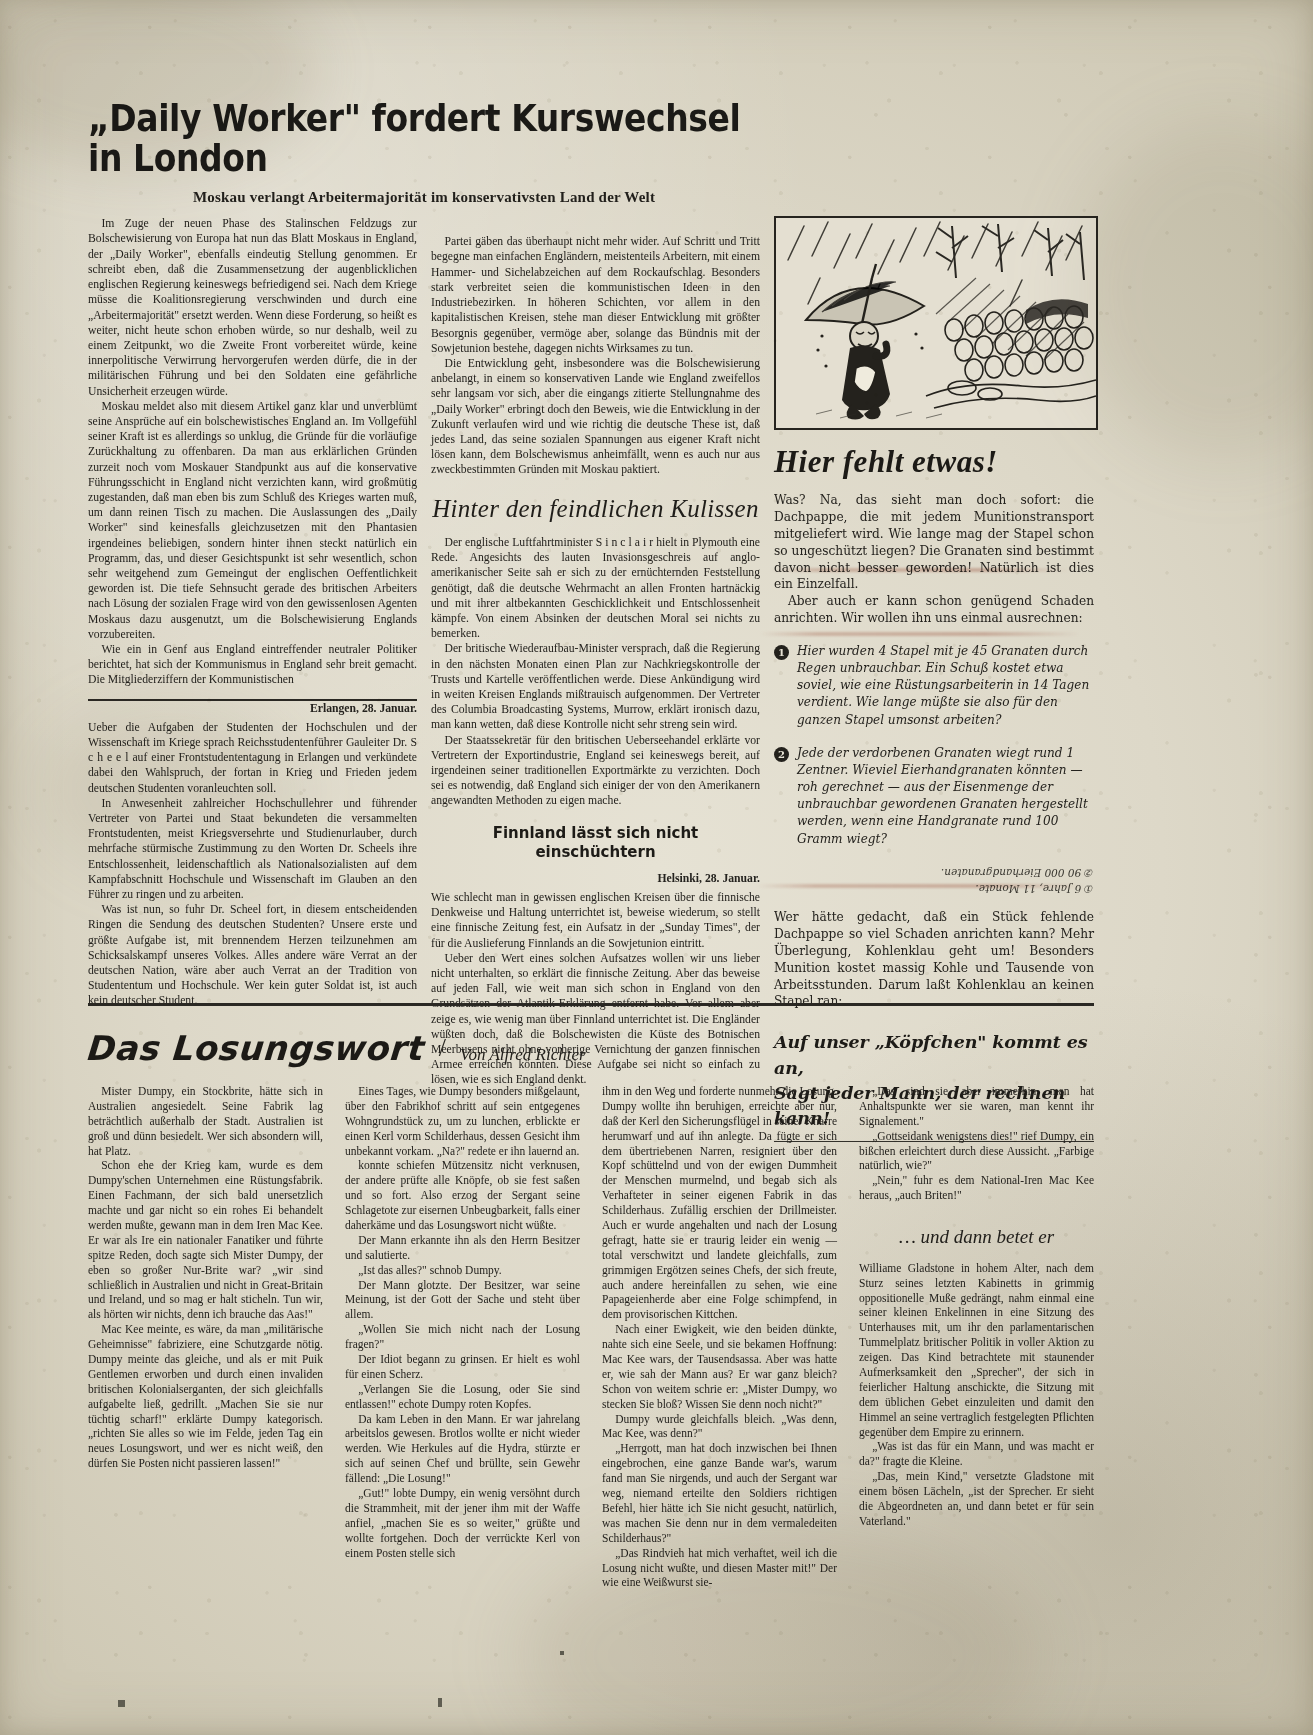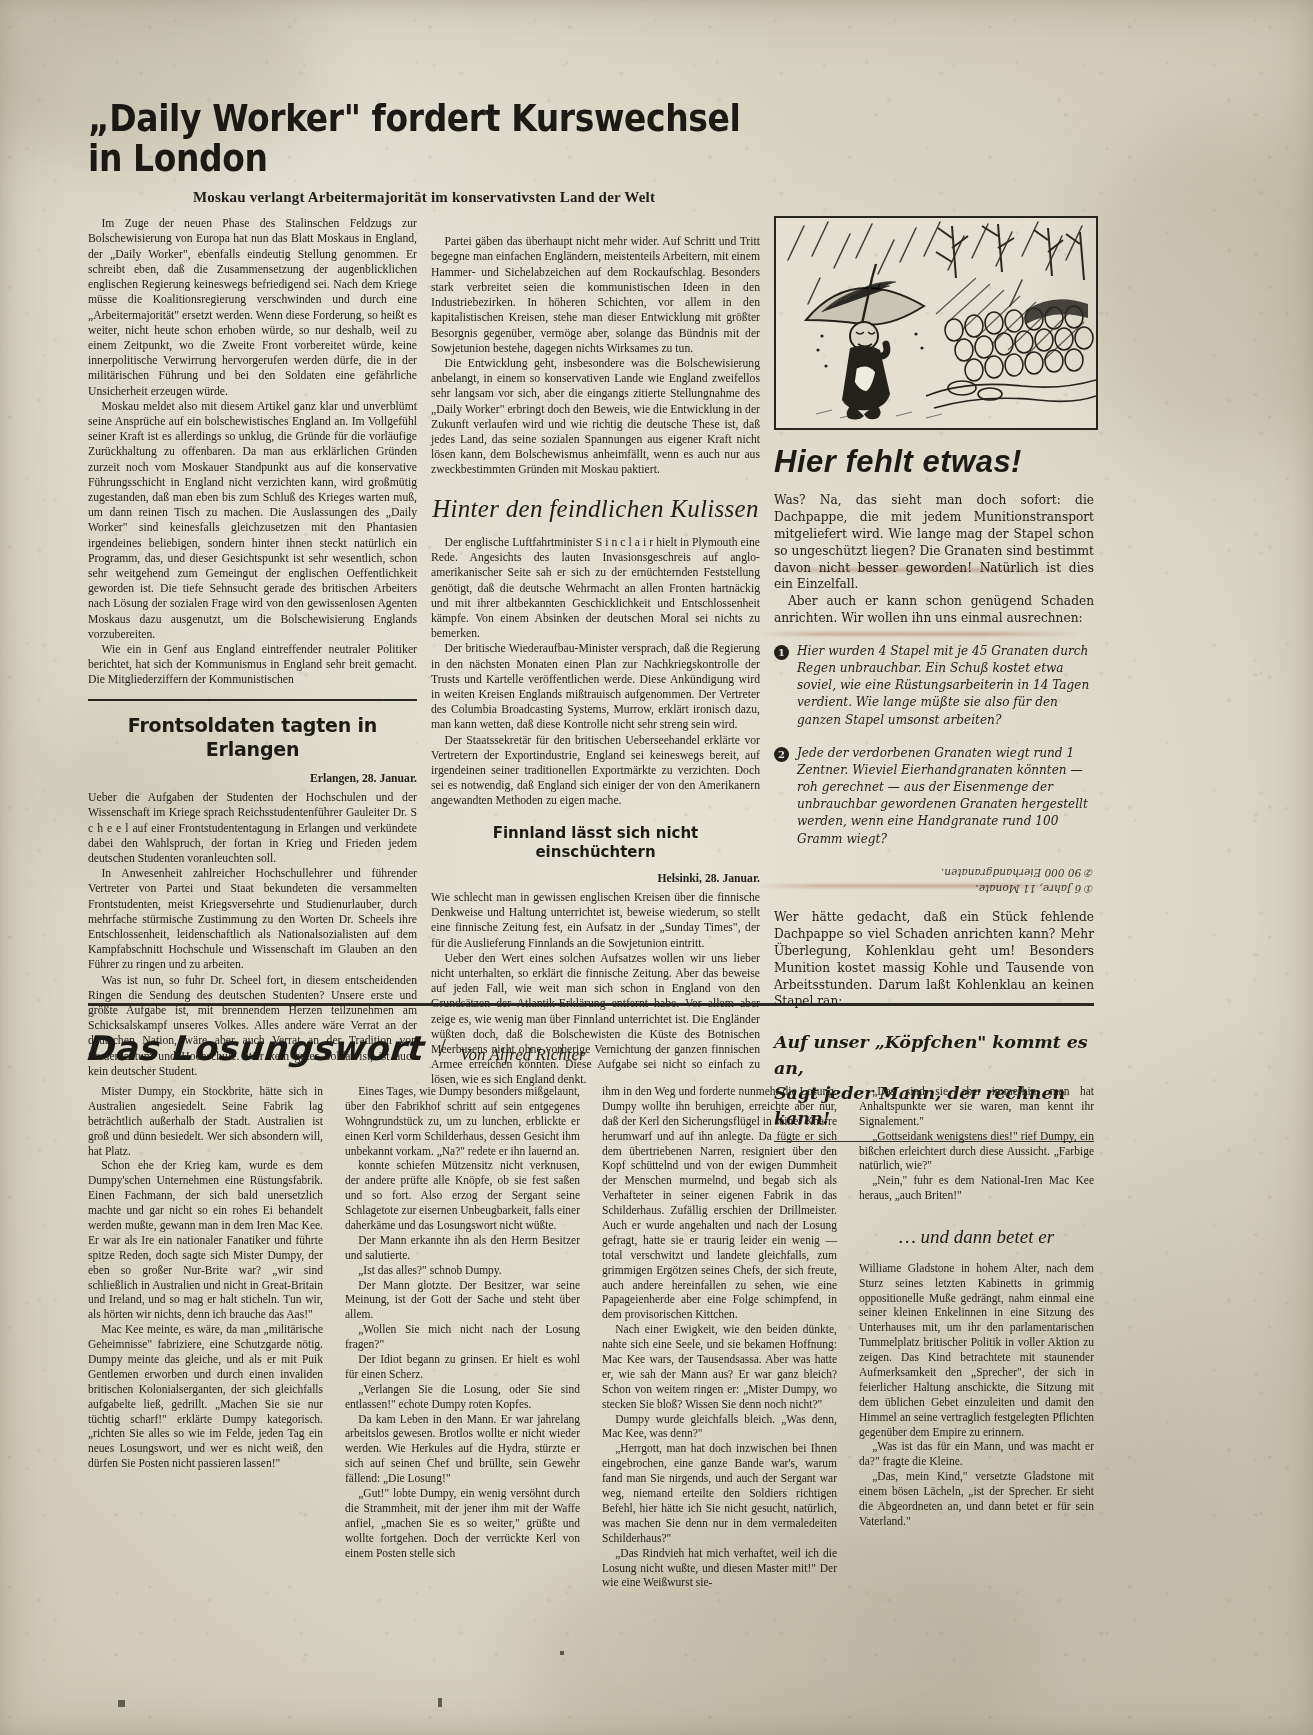--- a/index.html
+++ b/index.html
@@ -162,21 +162,21 @@
     display: block;
   }
 
   
   .c3 .body {
     font-family: "DejaVu Serif", "Liberation Serif", serif;
     font-size: 12.2px;
     line-height: 1.38;
   }
   .h-fat-ital {
-    font-family: Liberation Sans, sans-serif;
+    font-family: Liberation Serif, serif;
     font-style: italic;
     font-weight: 700;
     font-size: 31px;
     margin: 14px 0 12px 0;
     color: #1c1a16;
     letter-spacing: .5px;
   }
   .quiz { margin-top: 16px; }
   .quiz .item {
     display: flex;
@@ -301,21 +301,20 @@
 
     <div class="topcols">
 
       <div class="col c1">
         <p>Im Zuge der neuen Phase des Stalinschen Feldzugs zur Bolschewisierung von Europa hat nun das Blatt Moskaus in England, der „Daily Worker", ebenfalls eindeutig Stellung genommen. Er schreibt eben, daß die Zusammensetzung der augenblicklichen englischen Regierung keineswegs befriedigend sei. Nach dem Kriege müsse die Koalitionsregierung verschwinden und durch eine „Arbeitermajorität" ersetzt werden. Wenn diese Forderung, so heißt es weiter, nicht heute schon erhoben würde, so nur deshalb, weil zu einem Zeitpunkt, wo die Zweite Front vorbereitet würde, keine innerpolitische Verwirrung hervorgerufen werden dürfe, die in der militärischen Führung und bei den Soldaten eine gefährliche Unsicherheit erzeugen würde.</p>
         <p>Moskau meldet also mit diesem Artikel ganz klar und unverblümt seine Ansprüche auf ein bolschewistisches England an. Im Vollgefühl seiner Kraft ist es allerdings so unklug, die Gründe für die vorläufige Zurückhaltung zu offenbaren. Da man aus erklärlichen Gründen zurzeit noch vom Moskauer Standpunkt aus auf die konservative Führungsschicht in England nicht verzichten kann, wird großmütig zugestanden, daß man eben bis zum Schluß des Krieges warten muß, um dann reinen Tisch zu machen. Die Auslassungen des „Daily Worker" sind keinesfalls gleichzusetzen mit den Phantasien irgendeines beliebigen, sondern hinter ihnen steckt natürlich ein Programm, das, und dieser Gesichtspunkt ist sehr wesentlich, schon sehr weitgehend zum Gemeingut der englischen Oeffentlichkeit geworden ist. Die tiefe Sehnsucht gerade des britischen Arbeiters nach Lösung der sozialen Frage wird von den gewissenlosen Agenten Moskaus dazu ausgenutzt, um die Bolschewisierung Englands vorzubereiten.</p>
         <p>Wie ein in Genf aus England eintreffender neutraler Politiker berichtet, hat sich der Kommunismus in England sehr breit gemacht. Die Mitgliederziffern der Kommunistischen</p>
 
         <hr class="rule-h">
 
-        <div class="h-sans">Frontsoldaten tagten in Erlangen</div>
         <div class="dateline">Erlangen, 28. Januar.</div>
         <p class="noind">Ueber die Aufgaben der Studenten der Hochschulen und der Wissenschaft im Kriege sprach Reichsstudentenführer Gauleiter Dr. S c h e e l auf einer Frontstudententagung in Erlangen und verkündete dabei den Wahlspruch, der fortan in Krieg und Frieden jedem deutschen Studenten voranleuchten soll.</p>
         <p>In Anwesenheit zahlreicher Hochschullehrer und führender Vertreter von Partei und Staat bekundeten die versammelten Frontstudenten, meist Kriegsversehrte und Studienurlauber, durch mehrfache stürmische Zustimmung zu den Worten Dr. Scheels ihre Entschlossenheit, leidenschaftlich als Nationalsozialisten auf dem Kampfabschnitt Hochschule und Wissenschaft im Glauben an den Führer zu ringen und zu arbeiten.</p>
         <p>Was ist nun, so fuhr Dr. Scheel fort, in diesem entscheidenden Ringen die Sendung des deutschen Studenten? Unsere erste und größte Aufgabe ist, mit brennendem Herzen teilzunehmen am Schicksalskampf unseres Volkes. Alles andere wäre Verrat an der deutschen Nation, wäre aber auch Verrat an der Tradition von Studententum und Hochschule. Wer kein guter Soldat ist, ist auch kein deutscher Student.</p>
       </div>
 
       <div class="col c2">
         <p>Partei gäben das überhaupt nicht mehr wider. Auf Schritt und Tritt begegne man einfachen Engländern, meistenteils Arbeitern, mit einem Hammer- und Sichelabzeichen auf dem Rockaufschlag. Besonders stark verbreitet seien die kommunistischen Ideen in den Industriebezirken. In höheren Schichten, vor allem in den kapitalistischen Kreisen, stehe man dieser Entwicklung mit größter Besorgnis gegenüber, vermöge aber, solange das Bündnis mit der Sowjetunion bestehe, dagegen nichts Wirksames zu tun.</p>
         <p>Die Entwicklung geht, insbesondere was die Bolschewisierung anbelangt, in einem so konservativen Lande wie England zweifellos sehr langsam vor sich, aber die eingangs zitierte Stellungnahme des „Daily Worker" erbringt doch den Beweis, wie die Entwicklung in der Zukunft verlaufen wird und wie richtig die deutsche These ist, daß jedes Land, das seine sozialen Spannungen aus eigener Kraft nicht lösen kann, dem Bolschewismus anheimfällt, wenn es auch nur aus zweckbestimmten Gründen mit Moskau paktiert.</p>
 
@@ -511,21 +510,21 @@
         <p>Der Mann glotzte. Der Besitzer, war seine Meinung, ist der Gott der Sache und steht über allem.</p>
         <p>„Wollen Sie mich nicht nach der Losung fragen?"</p>
         <p>Der Idiot begann zu grinsen. Er hielt es wohl für einen Scherz.</p>
         <p>„Verlangen Sie die Losung, oder Sie sind entlassen!" echote Dumpy roten Kopfes.</p>
         <p>Da kam Leben in den Mann. Er war jahrelang arbeitslos gewesen. Brotlos wollte er nicht wieder werden. Wie Herkules auf die Hydra, stürzte er sich auf seinen Chef und brüllte, sein Gewehr fällend: „Die Losung!"</p>
         <p>„Gut!" lobte Dumpy, ein wenig versöhnt durch die Strammheit, mit der jener ihm mit der Waffe anfiel, „machen Sie es so weiter," grüßte und wollte fortgehen. Doch der verrückte Kerl von einem Posten stelle sich</p>
       </div>
 
       <div class="col bc">
         <p class="noind">ihm in den Weg und forderte nunmehr die Losung. Dumpy wollte ihn beruhigen, erreichte aber nur, daß der Kerl den Sicherungsflügel in seiner Knarre herumwarf und auf ihn anlegte. Da fügte er sich dem übertriebenen Narren, resigniert über den Kopf schüttelnd und von der ewigen Dummheit der Menschen murmelnd, und begab sich als Verhafteter in seiner eigenen Fabrik in das Schilderhaus. Zufällig erschien der Drillmeister. Auch er wurde angehalten und nach der Losung gefragt, hatte sie er traurig leider ein wenig — total verschwitzt und landete gleichfalls, zum grimmigen Ergötzen seines Chefs, der sich freute, auch andere hereinfallen zu sehen, wie eine Papageienherde aber eine Folge schimpfend, in dem provisorischen Kittchen.</p>
-        <p>Nach einer Ewigkeit, wie den beiden dünkte, nahte sich eine Seele, und sie bekamen Hoffnung: Mac Kee wars, der Tausendsassa. Aber was hatte er, wie sah der Mann aus? Er war ganz bleich? Schon von weitem ringen er: „Mister Dumpy, wo stecken Sie bloß? Wissen Sie denn noch nicht?"</p>
+        <p>Nach einer Ewigkeit, wie den beiden dünkte, nahte sich eine Seele, und sie bekamen Hoffnung: Mac Kee wars, der Tausendsassa. Aber was hatte er, wie sah der Mann aus? Er war ganz bleich? Schon von weitem schrie er: „Mister Dumpy, wo stecken Sie bloß? Wissen Sie denn noch nicht?"</p>
         <p>Dumpy wurde gleichfalls bleich. „Was denn, Mac Kee, was denn?"</p>
         <p>„Herrgott, man hat doch inzwischen bei Ihnen eingebrochen, eine ganze Bande war's, warum fand man Sie nirgends, und auch der Sergant war weg, niemand erteilte den Soldiers richtigen Befehl, hier hätte ich Sie nicht gesucht, natürlich, was machen Sie denn nur in dem vermaledeiten Schilderhaus?"</p>
         <p>„Das Rindvieh hat mich verhaftet, weil ich die Losung nicht wußte, und diesen Master mit!" Der wie eine Weißwurst sie-</p>
       </div>
 
       <div class="col bc">
         <p>„Das sind sie, aber immerhin, man hat Anhaltspunkte wer sie waren, man kennt ihr Signalement."</p>
         <p>„Gottseidank wenigstens dies!" rief Dumpy, ein bißchen erleichtert durch diese Aussicht. „Farbige natürlich, wie?"</p>
         <p>„Nein," fuhr es dem National-Iren Mac Kee heraus, „auch Briten!"</p>
 

